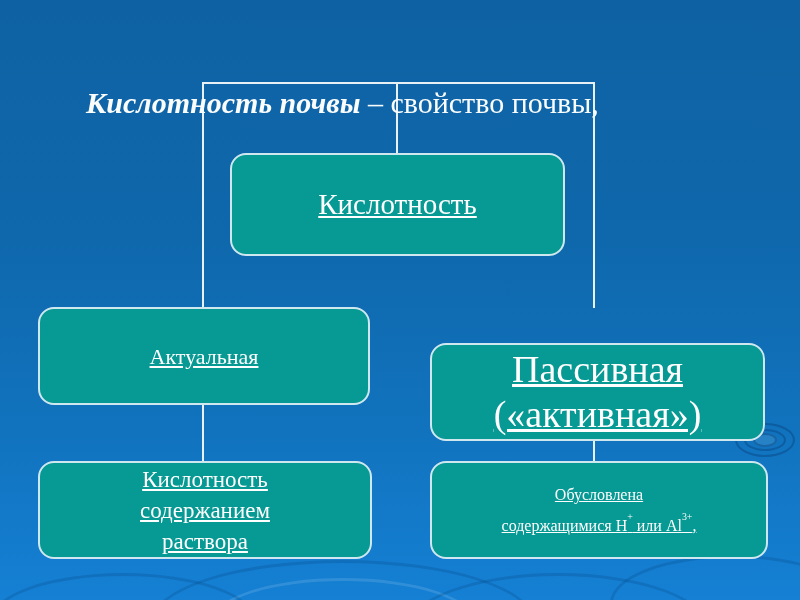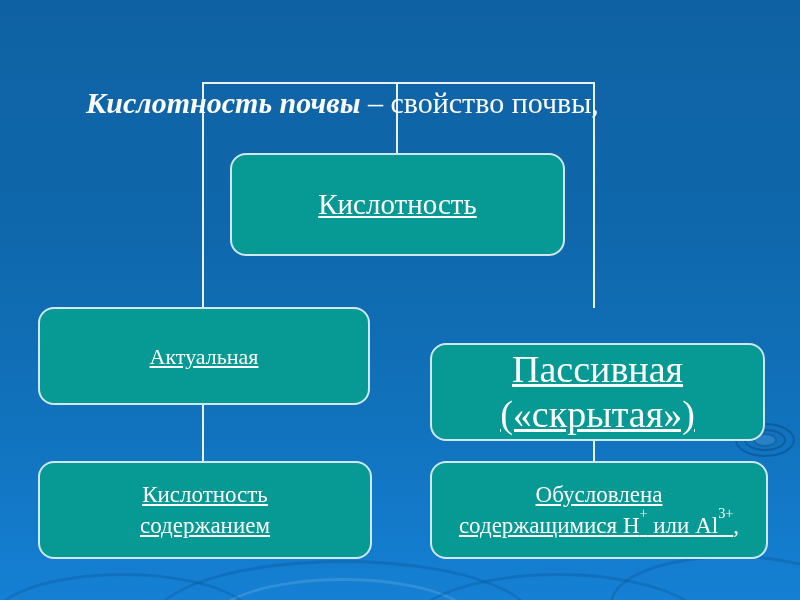--- a/index.html
+++ b/index.html
@@ -30,21 +30,21 @@
   .node{
     position:absolute;box-sizing:border-box;
     background:#079993;border:2px solid #cfe7ef;border-radius:16px;
     color:#ffffff;text-align:center;
     display:flex;flex-direction:column;justify-content:center;text-decoration:underline;
   }
   .node-root {left:230px;top:153px;width:335px;height:103px;font-size:29px;line-height:49px;}
   .node-mid-left {left:38px; top:307px;width:332px;height:98px; font-size:22px;line-height:45px;text-align:center;}
   .node-mid-right{left:430px;top:307px;width:335px;height:98px; font-size:38px;line-height:45px;margin-top:36px;}
   .node-leaf-left {left:38px; top:461px;width:334px;height:98px;font-size:23px;line-height:31px;}
-  .node-leaf-right{left:430px;top:461px;width:338px;height:98px;font-size:23px;line-height:31px;}
+  .node-leaf-right{left:430px;top:461px;width:338px;height:98px;font-size:16px;line-height:31px;}
 </style>
 </head>
 <body>
 
 <div class="slide">
 
   <div class="ring" style="left:150px;top:560px;width:380px;height:120px;"></div>
   <div class="ring lite" style="left:210px;top:578px;width:260px;height:84px;"></div>
   <div class="ring" style="left:405px;top:573px;width:300px;height:110px;"></div>
   <div class="ring" style="left:610px;top:555px;width:240px;height:90px;"></div>
@@ -68,26 +68,27 @@
   <div class="node node-root">
     <div>Кислотность</div>
   </div>
 
   <div class="node node-mid-left">
     <div>Актуальная</div>
   </div>
 
   <div class="node node-mid-right">
     <div>Пассивная</div>
-    <div>(«скрытая»)</div>
+    <div>(«активная»)</div>
   </div>
 
   <div class="node node-leaf-left">
     <div>Кислотность</div>
     <div>содержанием</div>
+    <div>раствора</div>
   </div>
 
   <div class="node node-leaf-right">
     <div>Обусловлена</div>
     <div><span>содержащимися Н</span><sup>+</sup><span> или Al</span><sup>3+</sup><span>,</span></div>
   </div>
 
 </div>
 
 </body></html>

